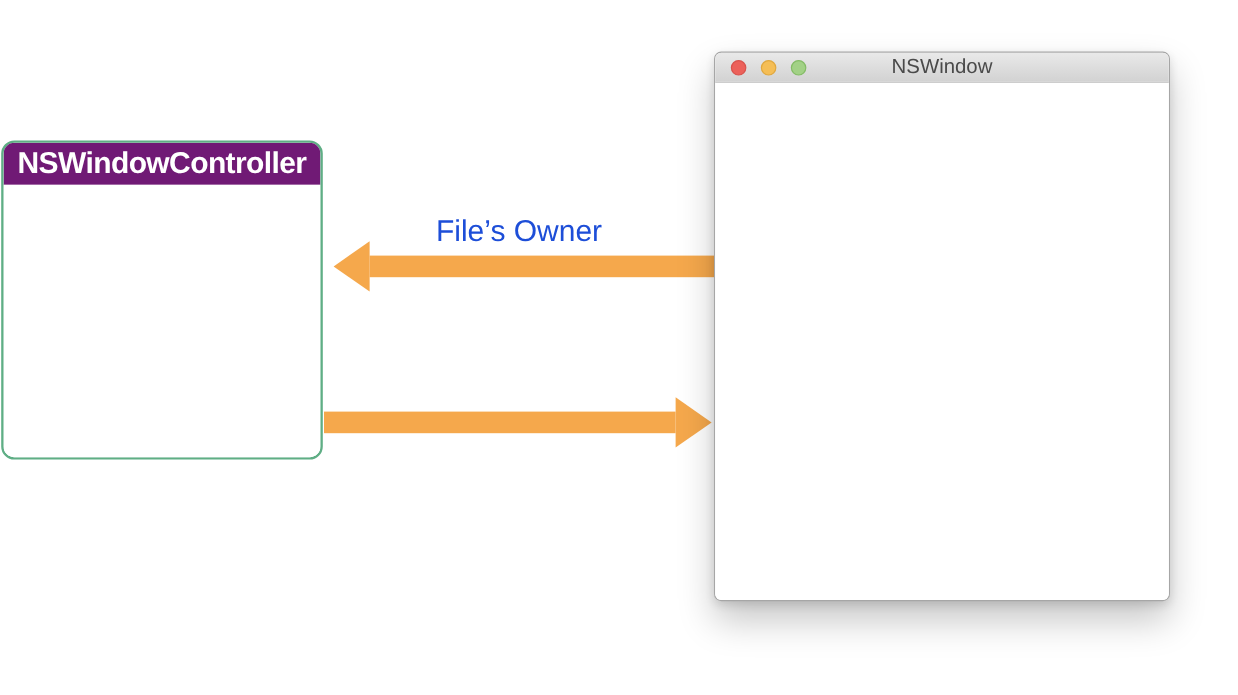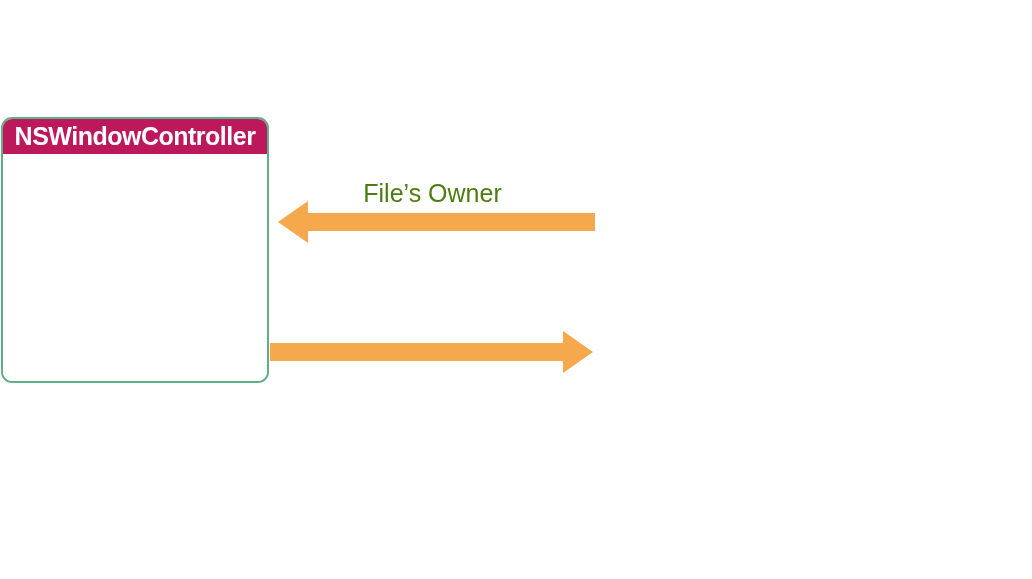--- a/index.html
+++ b/index.html
@@ -16,21 +16,21 @@
     position: absolute;
     left: 1px; top: 117px;
     width: 268px; height: 266px;
     border: 2px solid #5fae85;
     border-radius: 11px;
     background: #ffffff;
     overflow: hidden;
   }
   .controller-header {
     height: 35px;
-    background: #be185d;
+    background: #701a75;
     display: flex; align-items: center; justify-content: center;
   }
   .controller-header span {
     color: #ffffff;
     font-weight: bold;
     font-size: 25px;
     letter-spacing: -0.5px;
   }
   .controller-body { height: 229px; background: #ffffff; }
 
@@ -49,21 +49,21 @@
     left: 563px; top: 331px;
     border-width: 21px 0 21px 30px;
     border-color: transparent transparent transparent #f5a84c;
   }
 
   .arrow-label {
     position: absolute;
     left: 270px; width: 325px;
     text-align: center;
     font-size: 25px;
-    color: #4d7c0f;
+    color: #1d4ed8;
   }
   .files-owner-label   { top: 179px; }
   .window-outlet-label { top: 311px; }
 
   
   .mac-window {
     position: absolute;
     left: 595px; top: 43px;
     width: 380px; height: 458px;
     border-radius: 6px;
@@ -107,14 +107,25 @@
     <div class="controller-body"></div>
   </div>
 
   <div class="arrow-label files-owner-label">File’s Owner</div>
   <div class="arrow-shaft files-owner-shaft"></div>
   <div class="arrow-head arrow-head-left"></div>
 
   <div class="arrow-shaft window-outlet-shaft"></div>
   <div class="arrow-head arrow-head-right"></div>
 
+  <div class="mac-window">
+    <div class="titlebar">
+      <div class="traffic-lights">
+        <span class="light red"></span>
+        <span class="light yellow"></span>
+        <span class="light green"></span>
+      </div>
+      <div class="window-title">NSWindow</div>
+    </div>
+    <div class="window-body"></div>
+  </div>
 
 </div>
 
 </body></html>

